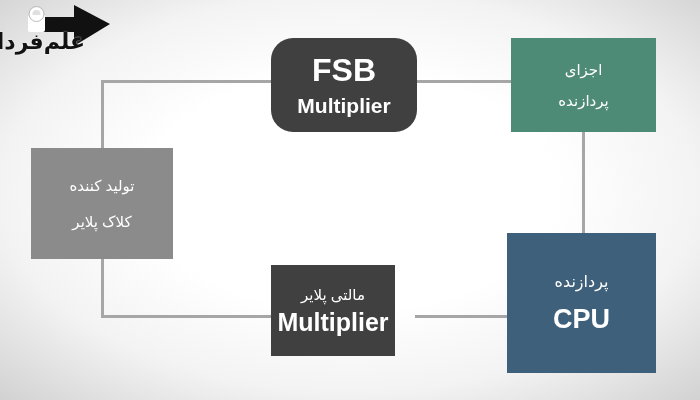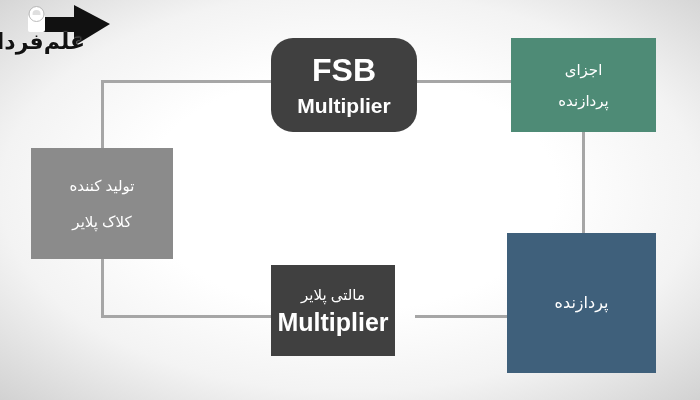--- a/index.html
+++ b/index.html
@@ -74,20 +74,21 @@
     <div class="txt-fa" dir="rtl">کلاک پلایر</div>
   </div>
 
   <div class="box box-mult" style="background-color: rgb(64, 64, 64);">
     <div class="txt-fa" dir="rtl">مالتی پلایر</div>
     <div class="txt-en-mult">Multiplier</div>
   </div>
 
   <div class="box box-cpu" style="background-color: rgb(63, 96, 123);">
     <div class="txt-fa-lg" dir="rtl">پردازنده</div>
+    <div class="txt-en-cpu">CPU</div>
   </div>
 
   <div class="logo">
     <svg width="120" height="62" viewBox="0 0 120 62">
       <rect x="29" y="14" width="50" height="15" fill="#111111"></rect>
       <polygon points="72,2 108,21 72,43" fill="#111111"></polygon>
       <rect x="26" y="12" width="17" height="17" rx="2" fill="#ffffff"></rect>
       <circle cx="34.5" cy="11" r="5.5" fill="none" stroke="#ffffff" stroke-width="3"></circle>
       <circle cx="34.5" cy="11" r="7.5" fill="none" stroke="#bbbbbb" stroke-width="1"></circle>
     </svg>

